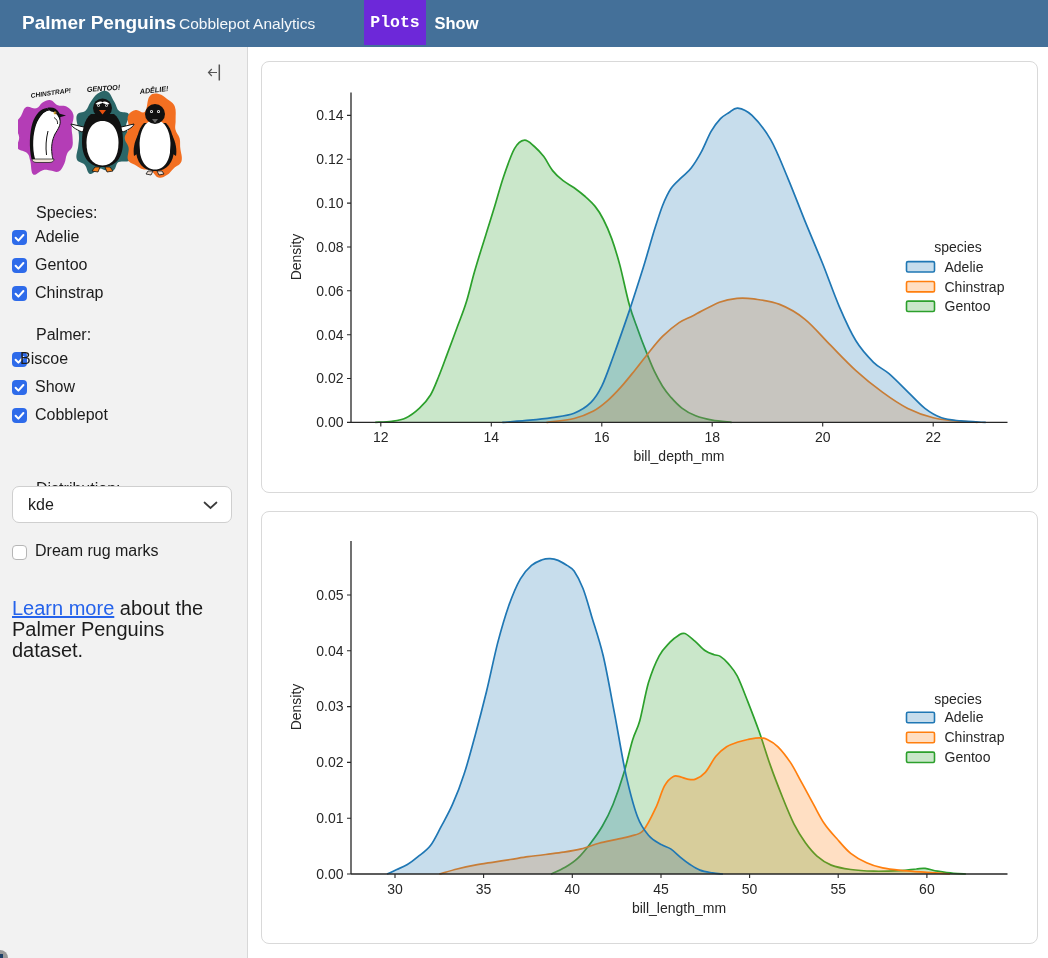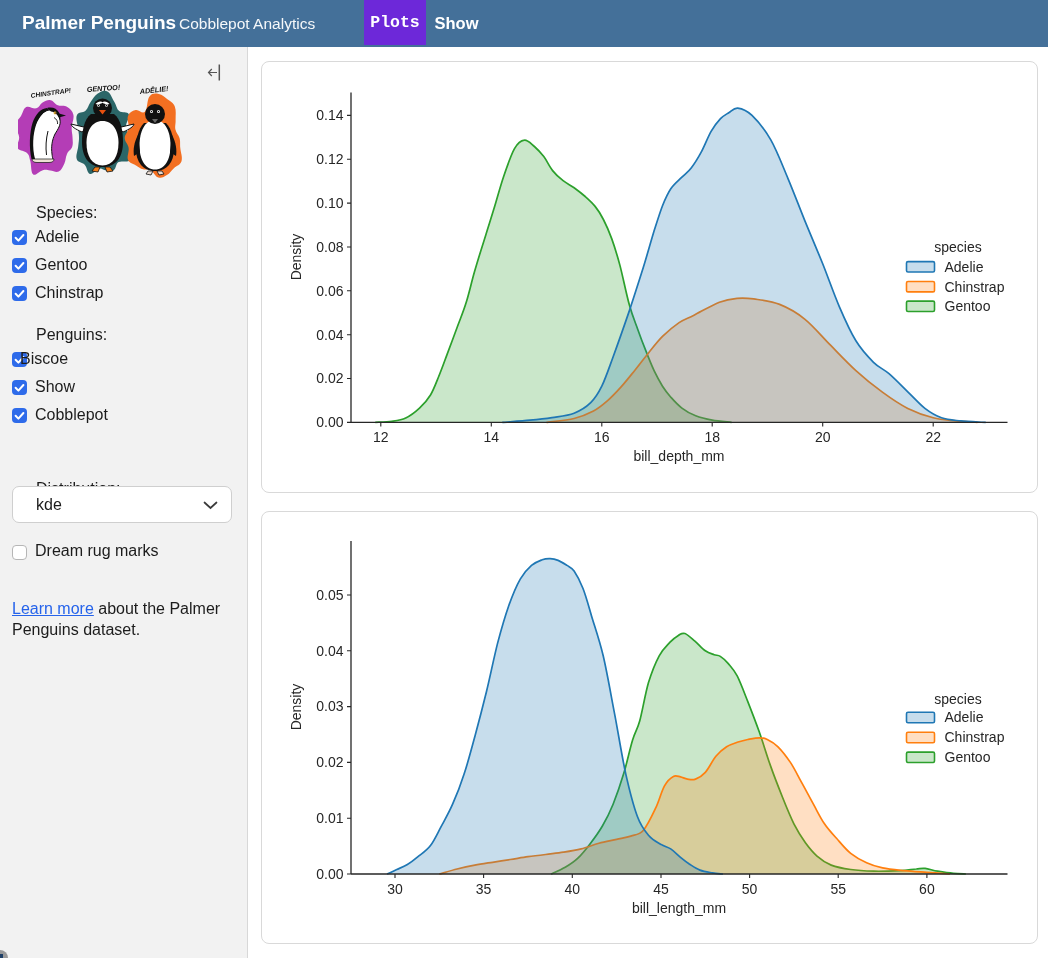--- a/index.html
+++ b/index.html
@@ -9,22 +9,22 @@
 .tab { position:absolute; top:0; height:45px; line-height:46px; color:#fff; font-size:16.5px; font-weight:600; text-align:center; }
 .tab.active { background:#6d28d9;font-family:Liberation Mono, monospace; }
 .sidebar { position:absolute; left:0; top:47px; width:248px; height:911px; background:#f2f2f2; border-right:1px solid #d8d8d8; }
 .toggle { position:absolute; right:26px; top:16px; }
 .slab { position:absolute; left:12px; font-size:16px; color:#1c1c1c;margin-left:24px; }
 .cb { position:absolute; width:15px; height:15px; border-radius:4px; background:#2e6bea; display:inline-block; }
 .cb svg { display:block; }
 .cb.un { width:15px; height:15px; background:#fff; border:1px solid #b6b6b6; }
 .cblab { position:absolute; font-size:16px; color:#1c1c1c; }
 .select { position:absolute; left:12px; top:439px; width:220px; height:37px; background:#fff;
-  border:1px solid #cfcfcf; border-radius:7px; font-size:16px; color:#1c1c1c; line-height:35px; padding-left:23px; }
-.learn { position:absolute; left:12px; top:551px; width:224px; font-size:16px; line-height:21px; color:#1c1c1c; }
+  border:1px solid #cfcfcf; border-radius:7px; font-size:16px; color:#1c1c1c; line-height:35px; padding-left:15px; }
+.learn { position:absolute; left:12px; top:551px; width:224px; font-size:20px; line-height:21px; color:#1c1c1c; }
 .lnk { color:#2563eb; text-decoration:underline; }
 .card { position:absolute; background:#fff; border:1px solid #d9d9d9; border-radius:8px; overflow:hidden; }
 .corner-gray { position:absolute; left:-8px; top:950px; width:16px; height:16px; border-radius:50%; background:#999; }
 .corner-navy { position:absolute; left:0; top:954px; width:3px; height:4px; background:#1e3f66; }
 </style></head>
 <body>
 <div class="nav">
   <div class="brand">Palmer Penguins</div>
   <div class="sub">Cobblepot Analytics</div>
   <div class="tab active" style="left:364px;width:62px">Plots</div>
@@ -96,21 +96,21 @@
         <path d="M 3.6 7.8 L 6.4 10.6 L 11.4 5.0" fill="none" stroke="#fff" stroke-width="2" stroke-linecap="round" stroke-linejoin="round"></path>
       </svg>
     </span>
     <span class="cblab" style="left:35px;top:209px">Gentoo</span>
     <span class="cb" style="left:12px;top:239px">
       <svg width="15" height="15" viewBox="0 0 15 15">
         <path d="M 3.6 7.8 L 6.4 10.6 L 11.4 5.0" fill="none" stroke="#fff" stroke-width="2" stroke-linecap="round" stroke-linejoin="round"></path>
       </svg>
     </span>
     <span class="cblab" style="left:35px;top:237px">Chinstrap</span>
-    <div class="slab" style="top:279px">Penguins:</div>
+    <div class="slab" style="top:279px">Palmer:</div>
     <span class="cb" style="left:12px;top:305px">
       <svg width="15" height="15" viewBox="0 0 15 15">
         <path d="M 3.6 7.8 L 6.4 10.6 L 11.4 5.0" fill="none" stroke="#fff" stroke-width="2" stroke-linecap="round" stroke-linejoin="round"></path>
       </svg>
     </span>
     <span class="cblab" style="left:20px;top:303px">Biscoe</span>
     <span class="cb" style="left:12px;top:333px">
       <svg width="15" height="15" viewBox="0 0 15 15">
         <path d="M 3.6 7.8 L 6.4 10.6 L 11.4 5.0" fill="none" stroke="#fff" stroke-width="2" stroke-linecap="round" stroke-linejoin="round"></path>
       </svg>

